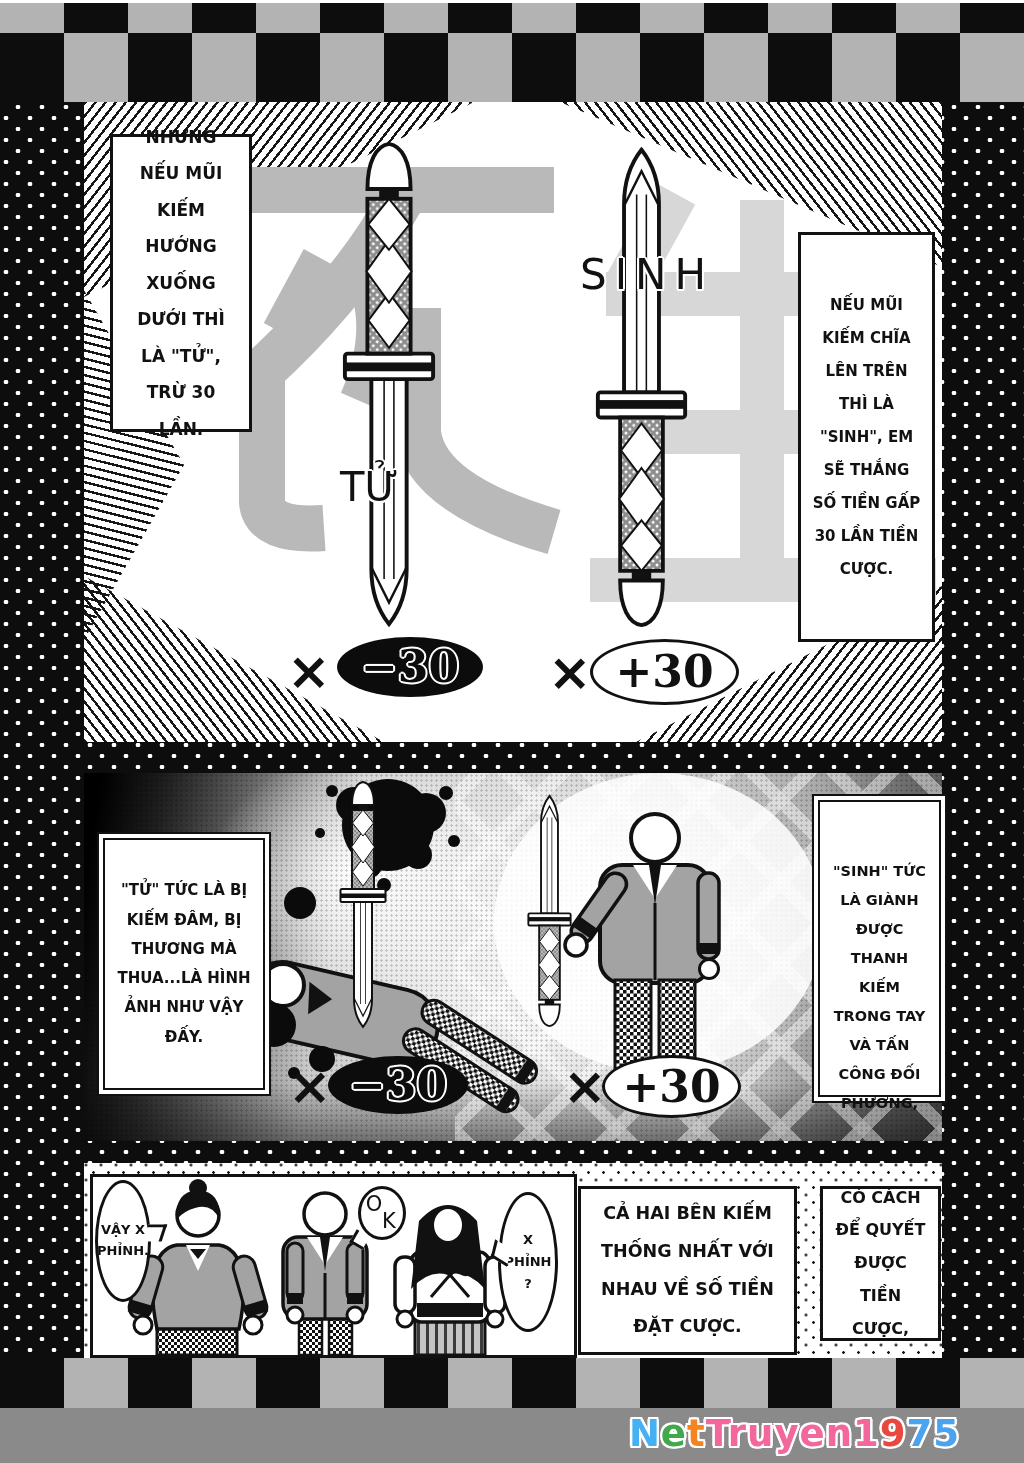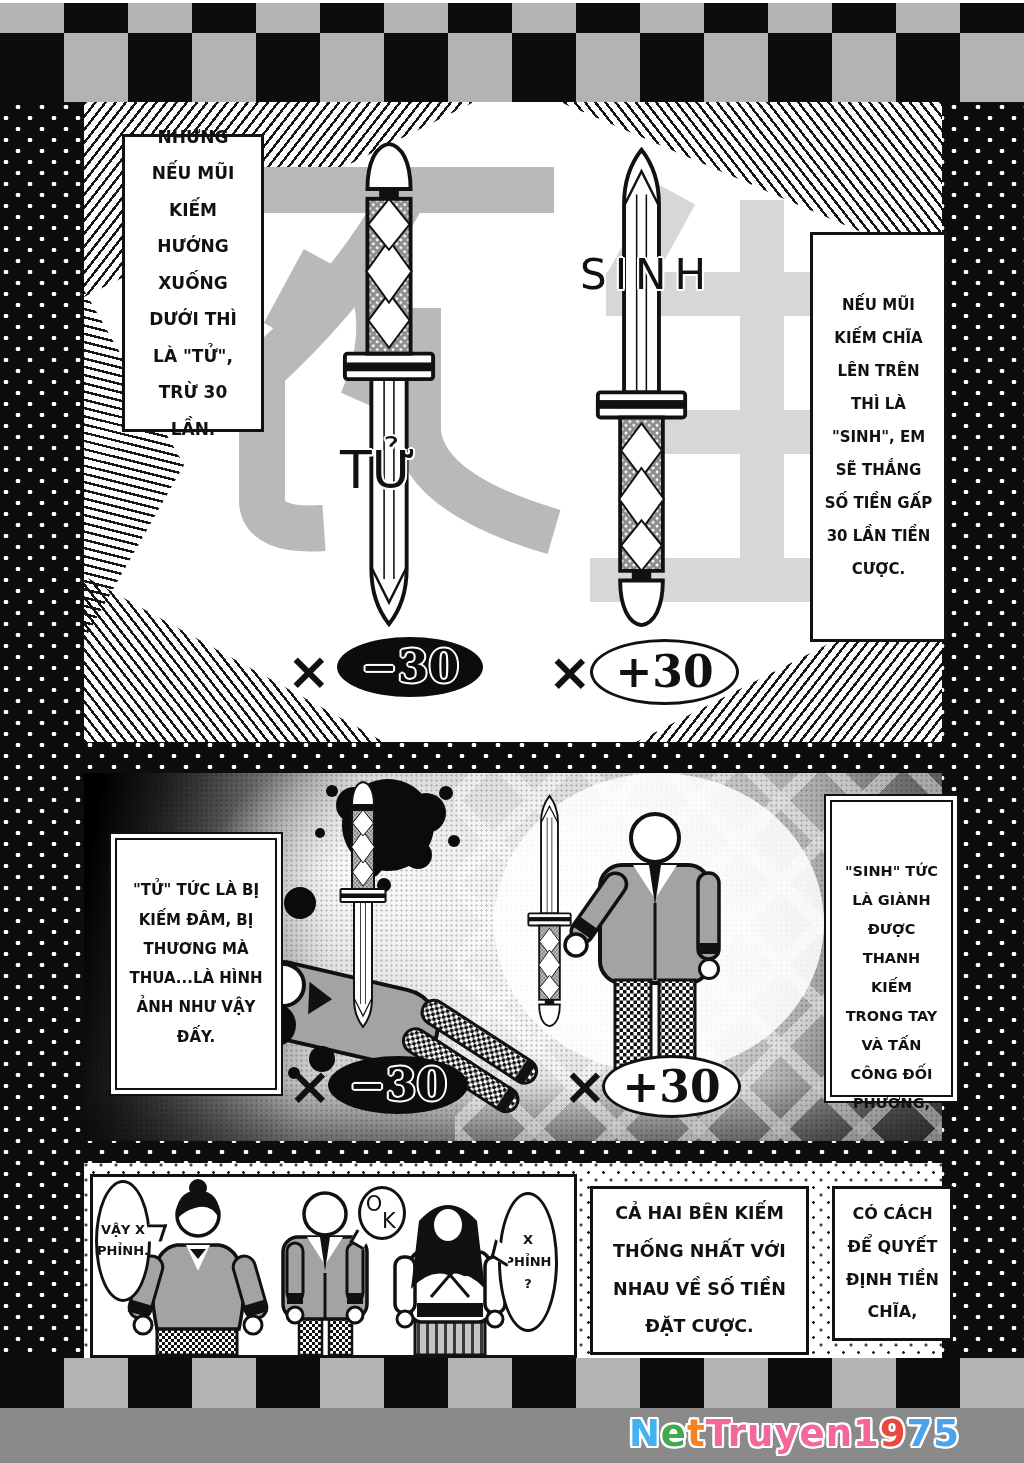--- a/index.html
+++ b/index.html
@@ -50,21 +50,21 @@
   .sl { z-index:2; background:repeating-linear-gradient(var(--ang), #161616 0 2.4px, transparent 2.4px 8px); }
   #sl-tl { left:84px; top:102px; width:390px; height:195px; --ang:128deg; clip-path:polygon(0 0,100% 0,0 100%); }
   #sl-tr { left:560px; top:102px; width:382px; height:165px; --ang:52deg; clip-path:polygon(0 0,100% 0,100% 100%); }
   #sl-l  { left:84px; top:290px; width:100px; height:350px; --ang:14deg; clip-path:polygon(0 0,100% 50%,0 100%); }
   #sl-bl { left:84px; top:576px; width:300px; height:166px; --ang:52deg; clip-path:polygon(0 0,0 100%,100% 100%); }
   #sl-br { left:636px; top:586px; width:306px; height:156px; --ang:128deg; clip-path:polygon(100% 0,100% 100%,0 100%); }
   
   .art { z-index:3; }
   
   .cap { background:#fff; border:3px solid #111; display:flex; align-items:center; justify-content:center;
-         text-align:center; font-weight:bold; color:#111; z-index:6; padding:8px 10px; box-sizing:border-box;margin-left:12px; }
+         text-align:center; font-weight:bold; color:#111; z-index:6; padding:8px 10px; box-sizing:border-box; }
   .cap.dbl { border-width:2px; box-shadow:0 0 0 4px #fff, 0 0 0 6px #111; }
   
   .lbl { font-weight:normal; color:#111; z-index:6; }
   .outline-w { text-shadow:2px 0 0 #fff,-2px 0 0 #fff,0 2px 0 #fff,0 -2px 0 #fff,1.5px 1.5px 0 #fff,-1.5px 1.5px 0 #fff,1.5px -1.5px 0 #fff,-1.5px -1.5px 0 #fff; }
   .times { font-size:52px; font-weight:bold; color:#111; z-index:6; line-height:1; }
   .ellipse { border-radius:50%; display:flex; align-items:center; justify-content:center;
              font-family:"DejaVu Serif", serif; font-weight:bold; font-size:44px; z-index:6; line-height:1; }
   .ellipse.neg { background:#0c0c0c; color:#0c0c0c;
     text-shadow:2px 0 0 #fff,-2px 0 0 #fff,0 2px 0 #fff,0 -2px 0 #fff,1.4px 1.4px 0 #fff,-1.4px 1.4px 0 #fff,1.4px -1.4px 0 #fff,-1.4px -1.4px 0 #fff; }
   .ellipse.pos { background:#fff; border:3px solid #111; color:#111; }
@@ -139,21 +139,21 @@
       <use href="#dg1" transform="rotate(180 50 250)"></use>
     </g>
     <g transform="translate(509,42) scale(0.97)">
       <use href="#dg1"></use>
     </g>
   </svg>
 
   <div class="abs cap" style="left:110px;top:134px;width:142px;height:298px;font-size:17px;line-height:2.15;">NHƯNG NẾU MŨI KIẾM HƯỚNG XUỐNG DƯỚI THÌ LÀ "TỬ", TRỪ 30 LẦN.</div>
   <div class="abs cap" style="left:798px;top:232px;width:137px;height:410px;font-size:15px;line-height:2.2;">NẾU MŨI KIẾM CHĨA LÊN TRÊN THÌ LÀ "SINH", EM SẼ THẮNG SỐ TIỀN GẤP 30 LẦN TIỀN CƯỢC.</div>
 
-  <div class="abs lbl outline-w" style="left:340px;top:440px;font-size:52px;">TỬ</div>
+  <div class="abs lbl outline-w" style="left:340px;top:464px;font-size:40px;">TỬ</div>
   <div class="abs lbl outline-w" style="left:580px;top:250px;font-size:42px;letter-spacing:8px;">SINH</div>
 
   <div class="abs times" style="left:287px;top:645px;">×</div>
   <div class="abs ellipse neg" style="left:337px;top:637px;width:146px;height:60px;">−30</div>
   <div class="abs times" style="left:548px;top:646px;">×</div>
   <div class="abs ellipse pos" style="left:590px;top:639px;width:143px;height:60px;">+30</div>
 
   <div class="abs" id="panel-mid"></div>
   <div class="abs" id="panel-mid-lattice"></div>
   <div class="abs" id="panel-mid-dots"></div>
@@ -332,17 +332,17 @@
         <span>O</span>
         <span>K</span>
       </span>
   </div>
   <span class="tail" style="left:352px;top:1232px;width:12px;height:12px;border-left:3px solid #111;border-bottom:3px solid #111;transform:rotate(30deg);"></span>
 
   <div class="abs bubble" style="left:498px;top:1192px;width:60px;height:140px;font-size:13px;line-height:1.7;padding:4px;">X PHỈNH ?</div>
   <span class="tail" style="left:492px;top:1244px;border-left:3px solid #111;border-bottom:3px solid #111;transform:rotate(14deg) skewY(18deg);"></span>
 
   <div class="abs cap" style="left:578px;top:1186px;width:219px;height:169px;font-size:17.5px;line-height:2.15;">CẢ HAI BÊN KIẾM THỐNG NHẤT VỚI NHAU VỀ SỐ TIỀN ĐẶT CƯỢC.</div>
-  <div class="abs cap" style="left:820px;top:1186px;width:121px;height:155px;font-size:16px;line-height:2.05;">CÓ CÁCH ĐỂ QUYẾT ĐỊNH TIỀN CHĨA,</div>
+  <div class="abs cap" style="left:820px;top:1186px;width:121px;height:155px;font-size:16px;line-height:2.05;">CÓ CÁCH ĐỂ QUYẾT ĐƯỢC TIỀN CƯỢC,</div>
 
   <div class="abs" id="watermark" title="NetTruyen1975"><span style="color: rgb(69, 176, 242);">N</span><span style="color: rgb(63, 169, 76);">e</span><span style="color: rgb(245, 131, 31);">t</span><span style="color: rgb(244, 103, 157);">T</span><span style="color: rgb(244, 103, 157);">r</span><span style="color: rgb(244, 103, 157);">u</span><span style="color: rgb(244, 103, 157);">y</span><span style="color: rgb(244, 103, 157);">e</span><span style="color: rgb(244, 103, 157);">n</span><span style="color: rgb(244, 103, 157);">1</span><span style="color: rgb(232, 72, 61);">9</span><span style="color: rgb(74, 163, 238);">7</span><span style="color: rgb(74, 163, 238);">5</span></div>
 
 </div>
 
 </body></html>

